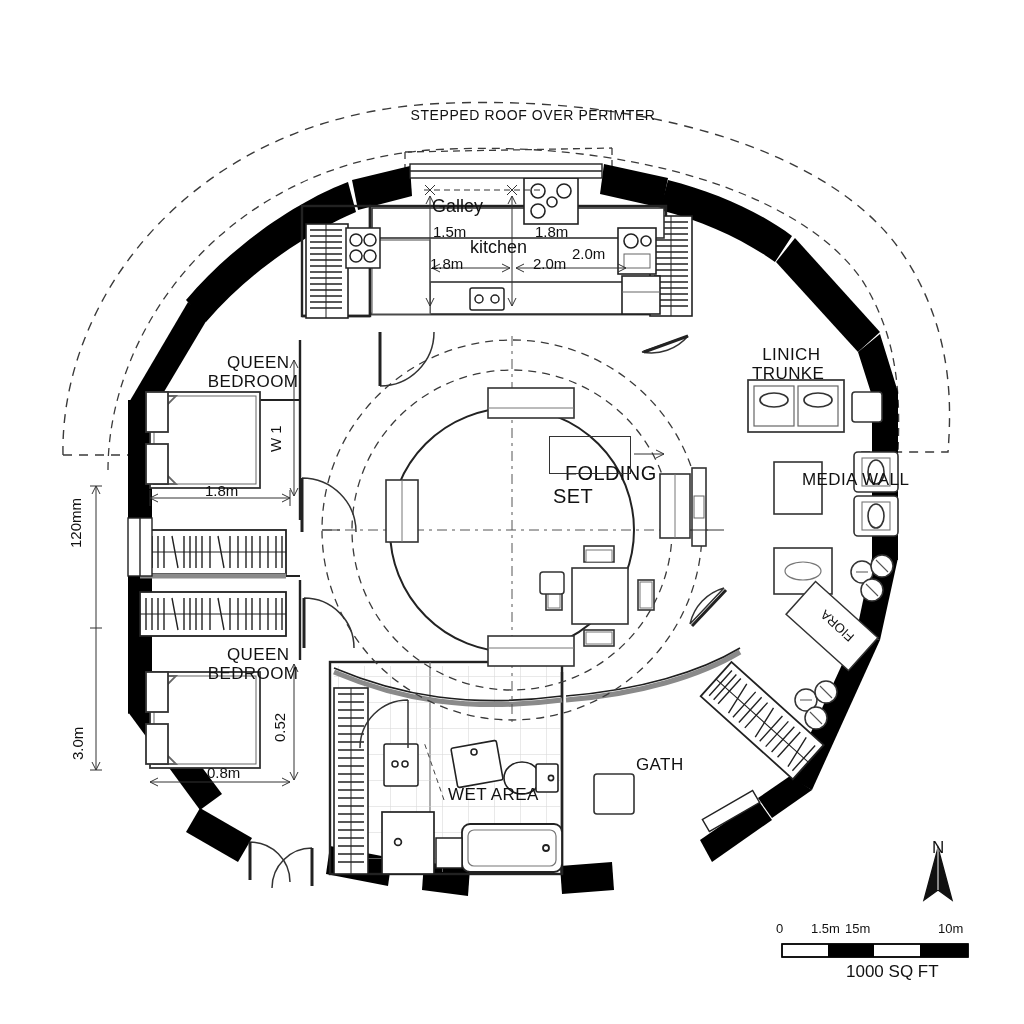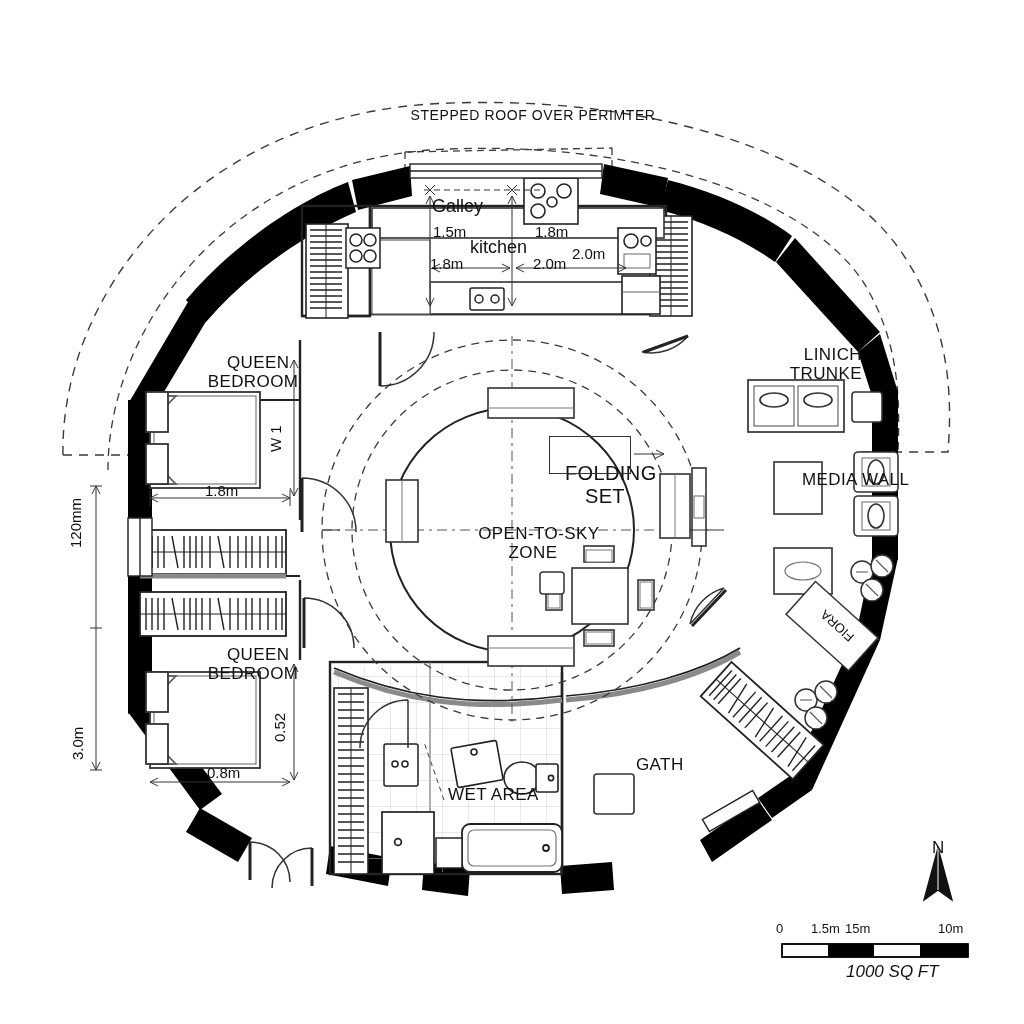--- a/index.html
+++ b/index.html
@@ -5,21 +5,21 @@
   html,body{margin:0;padding:0;background:#ffffff;}
   body{width:1024px;height:1024px;overflow:hidden;
        font-family:"Liberation Sans","DejaVu Sans",sans-serif;color:#111;}
   #plan{position:relative;width:900px;height:1024px;}
   #plan svg{position:absolute;left:0;top:0;}
   .lbl{position:absolute;white-space:pre;line-height:1.12;}
   .room-lbl{font-size:17px;letter-spacing:.4px;text-align:center;}
   .dim{font-size:15px;}
   .tiny{font-size:13px;}
   .rot90{transform:rotate(-90deg);transform-origin:left top;}
-  .ctr{text-align:right;}
+  .ctr{text-align:left;}
 </style>
 </head>
 <body>
 
 <div id="plan">
 
 <svg width="1024" height="1024" viewBox="0 0 1024 1024">
   <defs>
     <pattern id="tilegrid" width="26" height="26" patternUnits="userSpaceOnUse">
       <path d="M26 0 L0 0 0 26" fill="none" stroke="#cfcfcf" stroke-width="1"></path>
@@ -476,24 +476,20 @@
 <div class="lbl room-lbl" style="left:178px;top:626px;width:150px;">
   <span>QUEEN
 BEDROOM</span>
 </div>
 <div class="lbl dim" style="left:207px;top:765px;">0.8m</div>
 <div class="lbl dim rot90" style="left:272px;top:742px;">0.52</div>
 
 <div class="lbl dim rot90" style="left:68px;top:548px;">120mm</div>
 <div class="lbl dim rot90" style="left:70px;top:760px;">3.0m</div>
 
-<div class="lbl room-lbl" style="left:468px;top:505px;width:130px;">
-  <span>OPEN-TO-SKY
-ZONE</span>
-</div>
 
 <div class="lbl room-lbl ctr" style="left:553px;top:440px;width:72px;font-size:20px;">
   <span>FOLDING
 SET</span>
 </div>
 <div style="position:absolute;left:549px;top:436px;width:80px;height:36px;border:1.5px solid #333;background:transparent;"></div>
 
 <div class="lbl room-lbl ctr" style="left:752px;top:326px;width:110px;">
   <span>LINICH
 TRUNKE</span>
@@ -507,15 +503,15 @@
 
 <div class="lbl tiny" style="left:818px;top:618px;transform:rotate(222deg);">FIORA</div>
 
 <div class="lbl" style="left:932px;top:838px;font-size:17px;">N</div>
 
 <div class="lbl tiny" style="left:776px;top:922px;">0</div>
 <div class="lbl tiny" style="left:811px;top:922px;">1.5m</div>
 <div class="lbl tiny" style="left:845px;top:922px;">15m</div>
 <div class="lbl tiny" style="left:938px;top:922px;">10m</div>
 
-<div class="lbl" style="left:846px;top:962px;font-size:17px;font-style:italic;">1000 SQ FT</div>
+<div class="lbl" style="left:846px;top:962px;font-size:17px;">1000 SQ FT</div>
 
 </div>
 
 </body></html>

